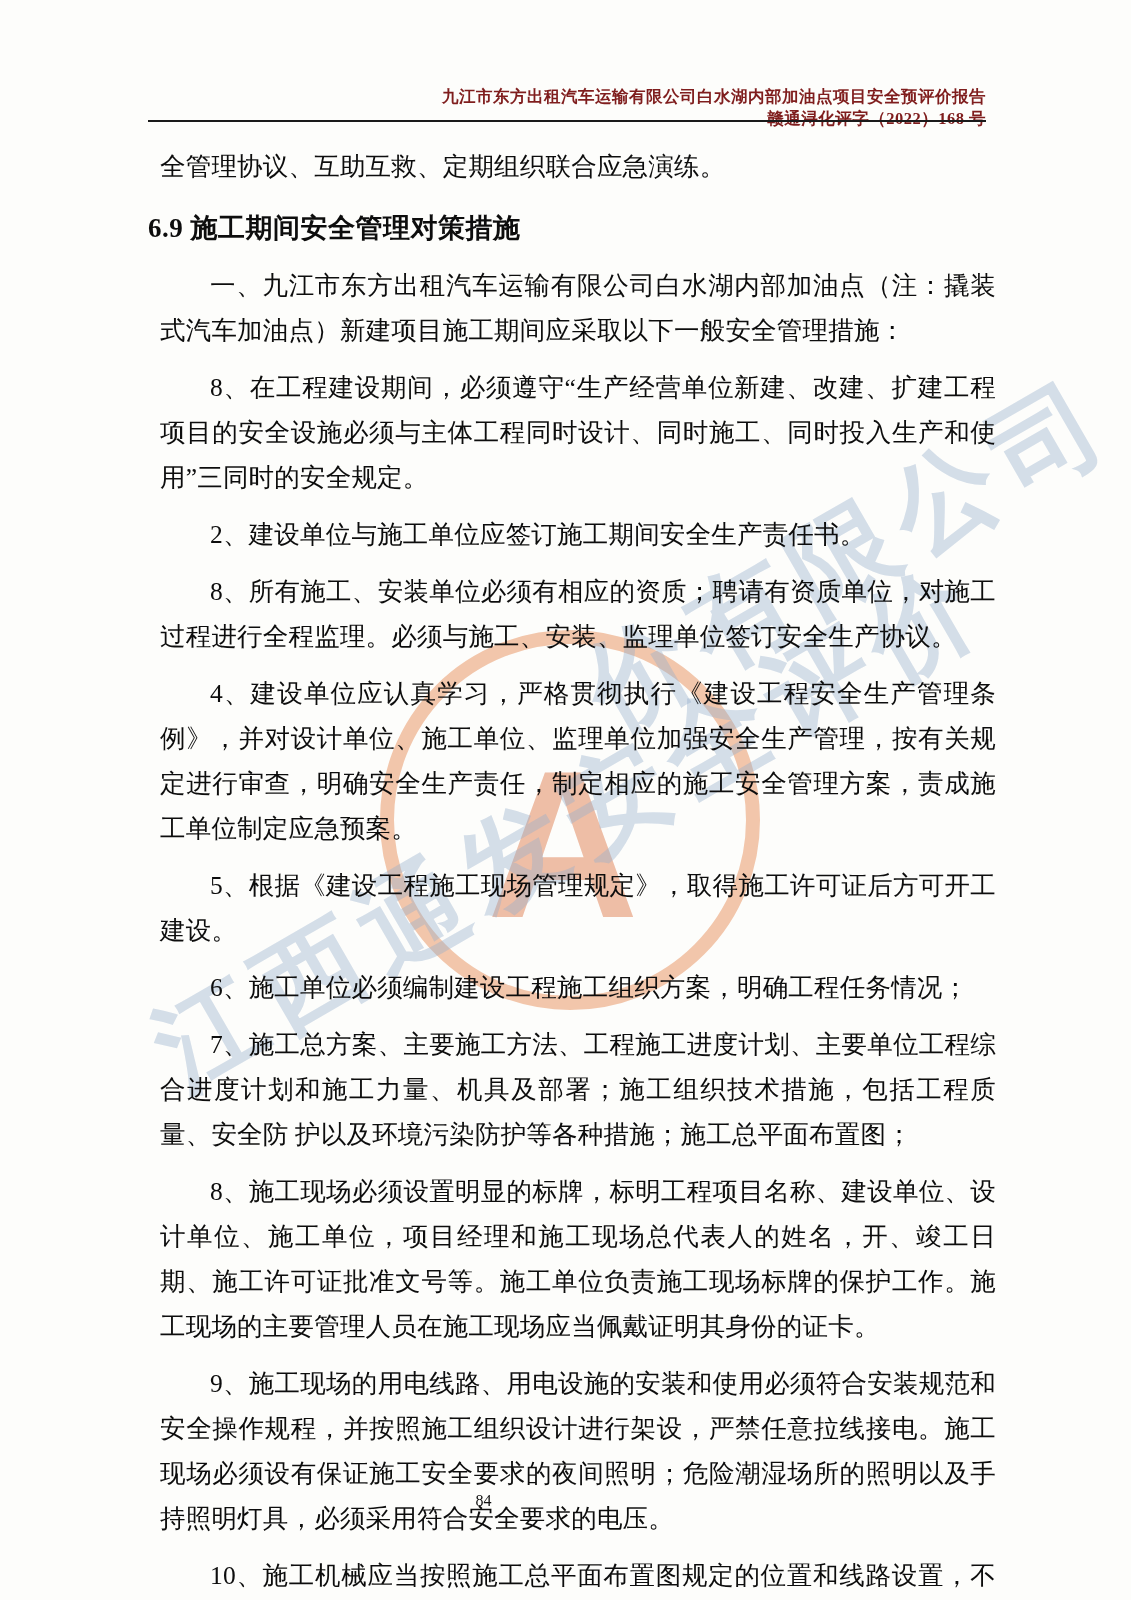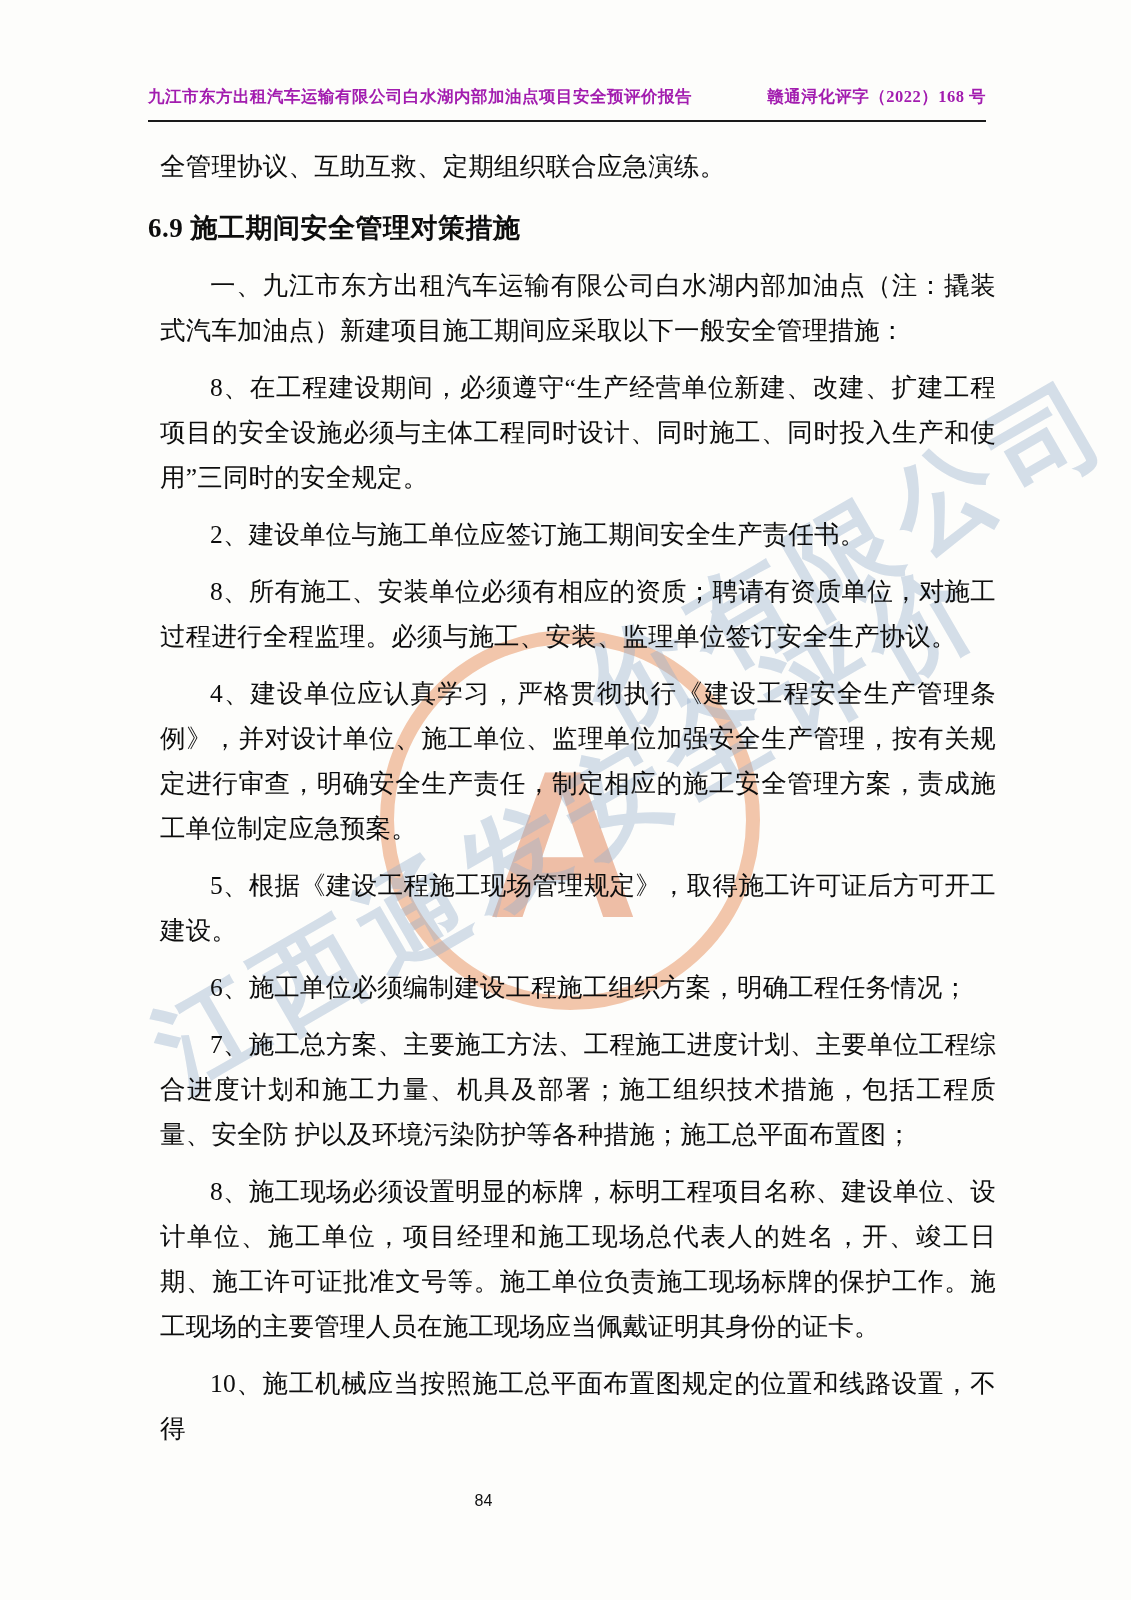--- a/index.html
+++ b/index.html
@@ -88,21 +88,22 @@
     left: 148px;
     top: 86px;
     width: 838px;
     display: flex;
     justify-content: space-between;
     align-items: flex-end;
     font-family: "Liberation Serif", serif;
     font-size: 16.5px;
     font-weight: bold;
     letter-spacing: 0.5px;
-    color: #a21caf;
+    color: #7f1d1d;
+    flex-direction: column;
   }
   .header-rule {
     position: absolute;
     left: 148px;
     top: 120px;
     width: 838px;
     height: 1.6px;
     background: #1a1a1a;
   }
 
@@ -130,21 +131,21 @@
     letter-spacing: 0.5px;
     font-family: "Liberation Serif", serif;
   }
   .pagenum {
     position: absolute;
     left: 0;
     top: 1492px;
     width: 967px;
     text-align: center;
     font-size: 16px;
-    font-family: Liberation Sans, sans-serif;
+    font-family: Liberation Serif, serif;
     color: #111;
   }
 </style>
 </head>
 <body>
 
 <div class="page">
 
   <div class="watermark">
     <div class="wm-circle"></div>
@@ -164,17 +165,18 @@
     <h2 class="section">6.9 施工期间安全管理对策措施</h2>
     <p class="indent">一、九江市东方出租汽车运输有限公司白水湖内部加油点（注：撬装式汽车加油点）新建项目施工期间应采取以下一般安全管理措施：</p>
     <p class="indent">8、在工程建设期间，必须遵守“生产经营单位新建、改建、扩建工程项目的安全设施必须与主体工程同时设计、同时施工、同时投入生产和使用”三同时的安全规定。</p>
     <p class="indent">2、建设单位与施工单位应签订施工期间安全生产责任书。</p>
     <p class="indent">8、所有施工、安装单位必须有相应的资质；聘请有资质单位，对施工过程进行全程监理。必须与施工、安装、监理单位签订安全生产协议。</p>
     <p class="indent">4、建设单位应认真学习，严格贯彻执行《建设工程安全生产管理条例》，并对设计单位、施工单位、监理单位加强安全生产管理，按有关规定进行审查，明确安全生产责任，制定相应的施工安全管理方案，责成施工单位制定应急预案。</p>
     <p class="indent">5、根据《建设工程施工现场管理规定》，取得施工许可证后方可开工建设。</p>
     <p class="indent">6、施工单位必须编制建设工程施工组织方案，明确工程任务情况；</p>
     <p class="indent">7、施工总方案、主要施工方法、工程施工进度计划、主要单位工程综合进度计划和施工力量、机具及部署；施工组织技术措施，包括工程质量、安全防 护以及环境污染防护等各种措施；施工总平面布置图；</p>
     <p class="indent">8、施工现场必须设置明显的标牌，标明工程项目名称、建设单位、设计单位、施工单位，项目经理和施工现场总代表人的姓名，开、竣工日期、施工许可证批准文号等。施工单位负责施工现场标牌的保护工作。施工现场的主要管理人员在施工现场应当佩戴证明其身份的证卡。</p>
+    <p class="indent">9、施工现场的用电线路、用电设施的安装和使用必须符合安装规范和安全操作规程，并按照施工组织设计进行架设，严禁任意拉线接电。施工现场必须设有保证施工安全要求的夜间照明；危险潮湿场所的照明以及手持照明灯具，必须采用符合安全要求的电压。</p>
     <p class="indent">10、施工机械应当按照施工总平面布置图规定的位置和线路设置，不得</p>
   </div>
 
   <div class="pagenum">84</div>
 </div>
 
 </body></html>

